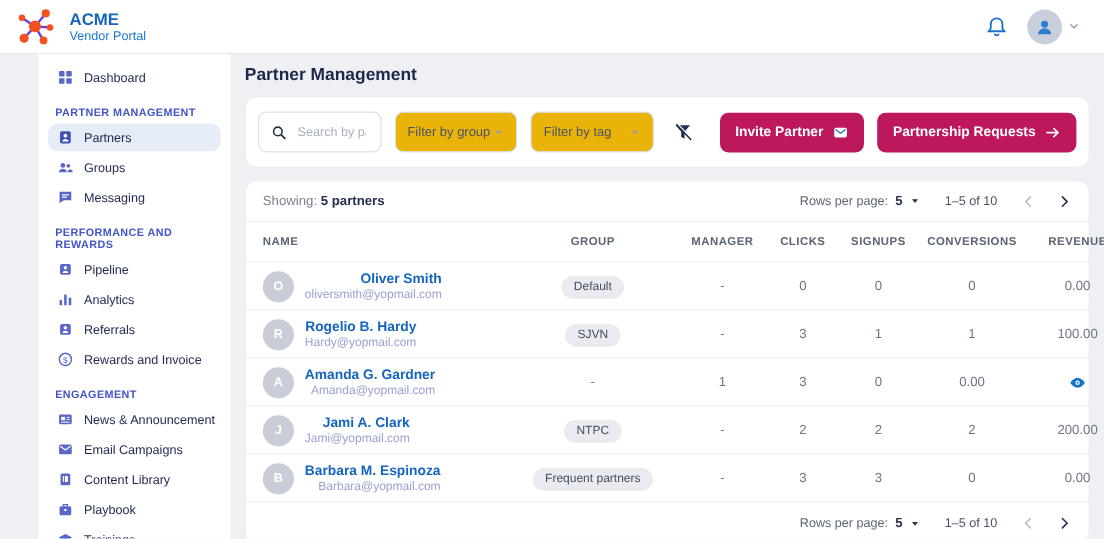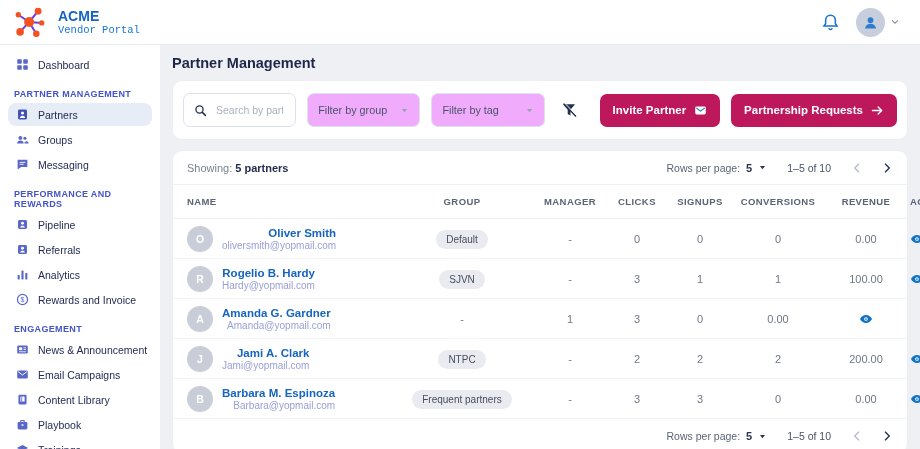--- a/index.html
+++ b/index.html
@@ -10,30 +10,30 @@
     background:#eef0f4; color:#232c54;
   }
   svg { display:block; }
 
   
   .topbar{ height:45px; background:#fff; border-bottom:1px solid #e9ebf1;
     display:flex; align-items:center; justify-content:space-between; padding:0 20px 0 12px; }
   .brand{ display:flex; align-items:center; gap:10px; }
   .logo{ width:36px; height:36px; }
   .brand-name{ color:#1565c0; font-size:14px; font-weight:bold; line-height:1.15; }
-  .brand-sub{ color:#1976d2; font-size:10.5px;font-family:Liberation Mono, monospace; }
+  .brand-sub{ color:#1976d2; font-size:10.5px; }
   .top-right{ display:flex; align-items:center; gap:16px; }
   .bell{ color:#1a73c9; font-size:19px; cursor:pointer; }
   .avatar-btn{ display:flex; align-items:center; gap:5px; cursor:pointer; }
   .avatar-circle{ width:29px; height:29px; border-radius:50%; background:#c7cfdc;
     display:flex; align-items:center; justify-content:center; color:#2e7bd0; font-size:17px; }
   .chev{ color:#8a93a6; font-size:10px; }
 
   
-  .layout{ display:flex; height:404px; }
+  .layout{ display:flex; height:404px;padding-left:32px; }
 
   
   aside{ width:160px; background:#fff; padding-top:6px; overflow:hidden; flex:none; }
   .side-title{ font-size:9px; font-weight:bold; color:#4353c9; letter-spacing:.35px;
     margin:13px 14px 4px; text-transform:uppercase; }
   .side-item{ display:flex; align-items:center; gap:9px; padding:5px 8px; margin:2px 8px;
     border-radius:8px; cursor:pointer; }
   .side-item.active{ background:#e7edf6; }
   .s-ic{ color:#5a67c9; font-size:13px; display:flex; flex:none; }
   .side-item.active .s-ic{ color:#3f51b5; }
@@ -47,21 +47,21 @@
   
   .toolbar{ display:flex; align-items:center; gap:11px; padding:12px 10px; }
   .searchbox{ display:flex; align-items:center; gap:7px; border:1px solid #dde1e9;
     border-radius:7px; height:34px; padding:0 10px; width:143px; background:#fff; }
   .searchbox .s-ic2{ color:#22304d; font-size:13px; flex:none; }
   .searchbox input{ border:none; outline:none; width:100%; font-size:10.5px;
     font-family:inherit; color:#333; background:transparent; }
   .searchbox input::placeholder{ color:#a9b0bd; }
   .selectbox{ display:flex; align-items:center; justify-content:space-between;
     border:1px solid #dde1e9; border-radius:7px; height:34px; padding:0 10px; width:143px;
-    font-size:10.8px; color:#4a5365; cursor:pointer; background:#f0abfc; }
+    font-size:10.8px; color:#4a5365; cursor:pointer; background:#eab308; }
   .caret{ color:#9aa1ae; font-size:9px; }
   .filter-off{ color:#22304d; font-size:17px; margin-left:5px; cursor:pointer; }
   .spacer{ flex:1; }
   .btn{ display:flex; align-items:center; gap:8px; background:#be185d; color:#fff;
     font-size:11.5px; font-weight:bold; border:none; border-radius:7px; height:33px;
     padding:0 13px; cursor:pointer; font-family:inherit; white-space:nowrap; }
   .btn .b-ic{ font-size:13px; display:flex; }
 
   
   .table-card{ margin-top:10px; }
@@ -207,36 +207,36 @@
               <rect x="2.5" y="2.5" width="11" height="11" rx="1.8"></rect>
               <circle cx="8" cy="6.4" r="1.8" fill="#fff"></circle>
               <path d="M5 11.7c.3-1.5 1.5-2.3 3-2.3s2.7.8 3 2.3z" fill="#fff"></path>
             </svg>
           </span>
           <span class="s-lb">Pipeline</span>
         </div>
         <div class="side-item">
           <span class="s-ic">
             <svg viewBox="0 0 16 16" width="1em" height="1em" fill="currentColor" xmlns="http://www.w3.org/2000/svg">
+              <rect x="2" y="8.6" width="2.6" height="5.4" rx=".6"></rect>
+              <rect x="6.7" y="3" width="2.6" height="11" rx=".6"></rect>
+              <rect x="11.4" y="6.2" width="2.6" height="7.8" rx=".6"></rect>
+            </svg>
+          </span>
+          <span class="s-lb">Analytics</span>
+        </div>
+        <div class="side-item">
+          <span class="s-ic">
+            <svg viewBox="0 0 16 16" width="1em" height="1em" fill="currentColor" xmlns="http://www.w3.org/2000/svg">
               <rect x="2.5" y="2.5" width="11" height="11" rx="1.8"></rect>
               <circle cx="8" cy="6.4" r="1.8" fill="#fff"></circle>
               <path d="M5 11.7c.3-1.5 1.5-2.3 3-2.3s2.7.8 3 2.3z" fill="#fff"></path>
             </svg>
           </span>
           <span class="s-lb">Referrals</span>
-        </div>
-        <div class="side-item">
-          <span class="s-ic">
-            <svg viewBox="0 0 16 16" width="1em" height="1em" fill="currentColor" xmlns="http://www.w3.org/2000/svg">
-              <rect x="2" y="8.6" width="2.6" height="5.4" rx=".6"></rect>
-              <rect x="6.7" y="3" width="2.6" height="11" rx=".6"></rect>
-              <rect x="11.4" y="6.2" width="2.6" height="7.8" rx=".6"></rect>
-            </svg>
-          </span>
-          <span class="s-lb">Analytics</span>
         </div>
         <div class="side-item">
           <span class="s-ic">
             <svg viewBox="0 0 16 16" width="1em" height="1em" fill="currentColor" xmlns="http://www.w3.org/2000/svg">
               <circle cx="8" cy="8" r="6.2" fill="none" stroke="currentColor" stroke-width="1.5"></circle>
               <text x="8" y="11.2" font-size="8.5" text-anchor="middle" fill="currentColor" font-family="Liberation Sans,sans-serif">$</text>
             </svg>
           </span>
           <span class="s-lb">Rewards and Invoice</span>
         </div>

